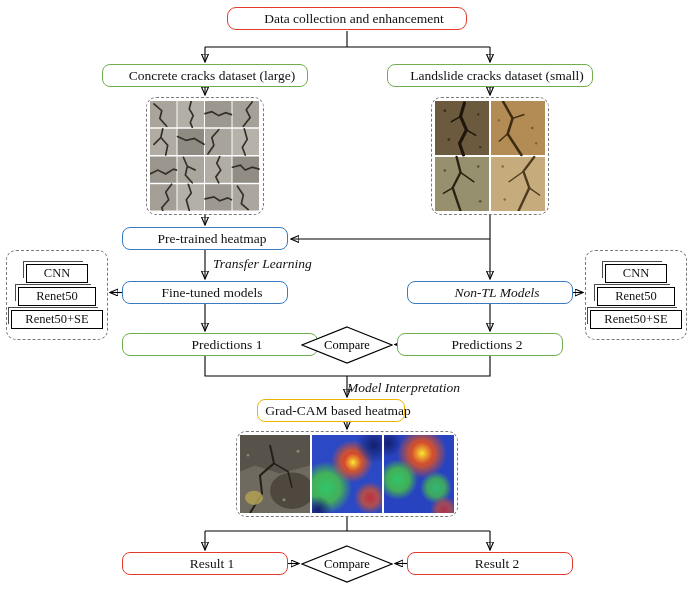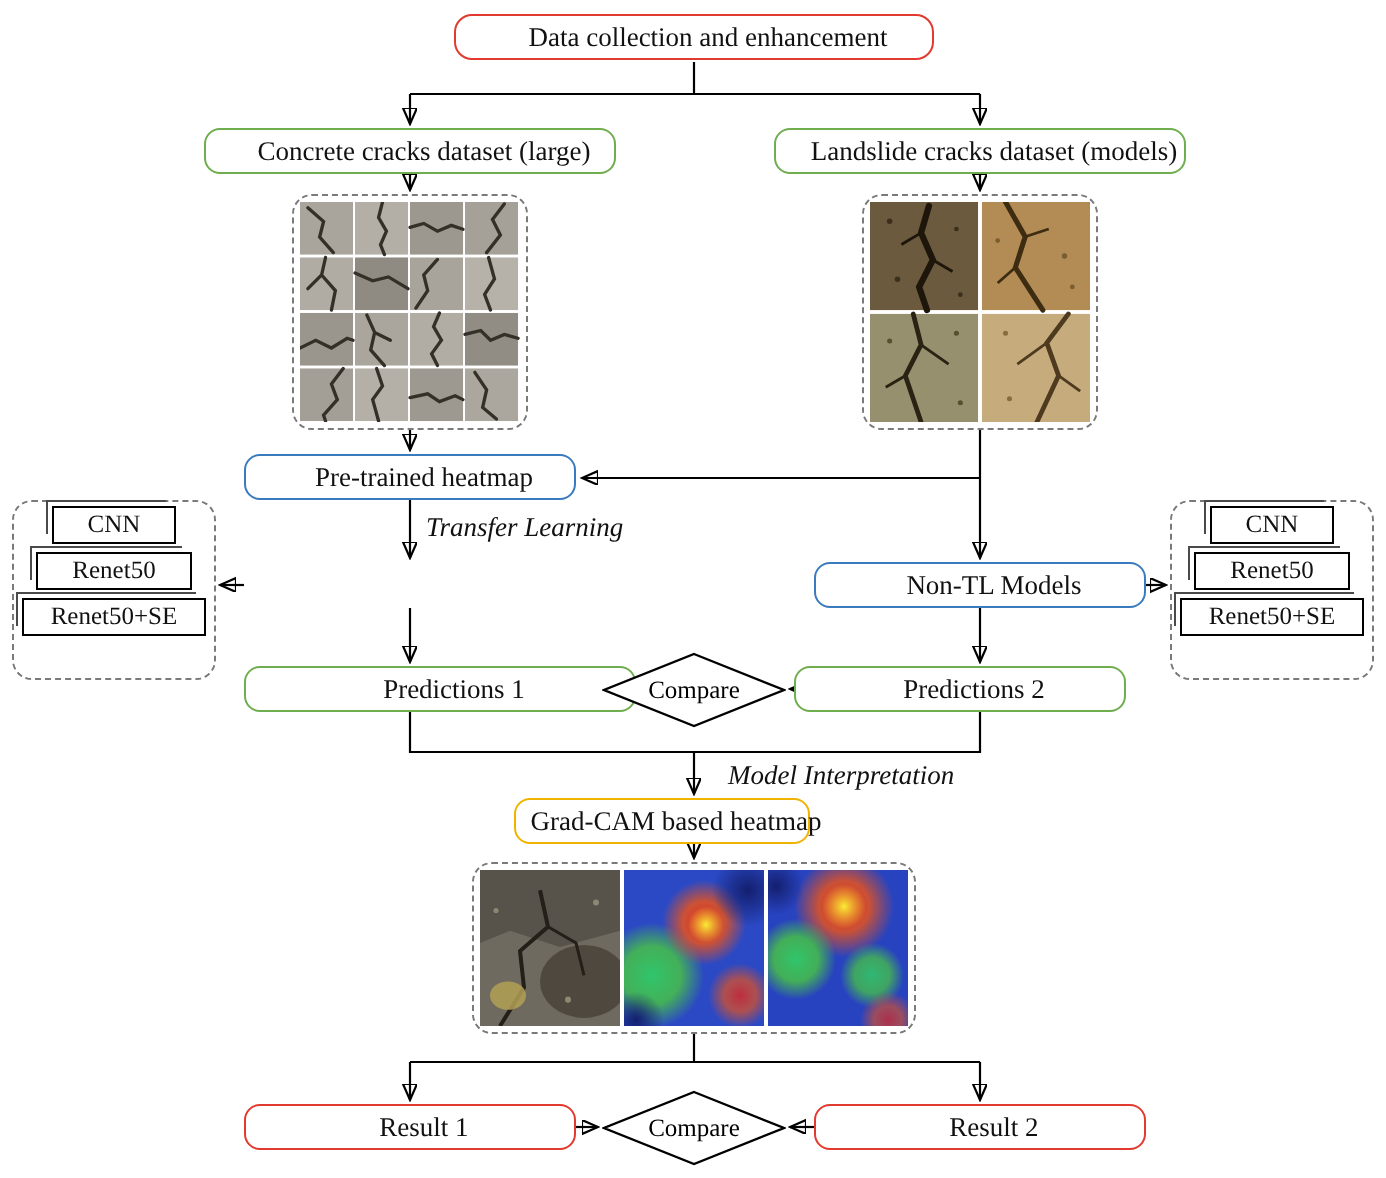--- a/index.html
+++ b/index.html
@@ -22,21 +22,21 @@
   .diamond svg{position:absolute;inset:0;width:100%;height:100%;}
   .diamond span{position:absolute;inset:0;display:flex;align-items:center;justify-content:center;
                 font-size:12.5px;color:#000000;}
   .imgbox{position:absolute;box-sizing:border-box;border:1.6px dashed #7a7a7a;border-radius:10px;
           padding:3px;background:#fff;}
   .imgbox > svg{display:block;width:100%;height:100%;}
   .heatrow{display:flex;gap:2px;height:100%;}
   .heatrow svg{display:block;height:100%;flex:1;}
   .stack{position:absolute;width:102px;height:90px;box-sizing:border-box;border:1.6px dashed #7a7a7a;
          border-radius:10px;background:#fff;display:flex;flex-direction:column;align-items:center;
-         gap:4px;padding-top:2px;}
+         justify-content:center;gap:4px;padding-top:2px;}
   .stack-box{box-sizing:border-box;border:1px solid #000;background:#fff;height:19px;line-height:17px;
              text-align:center;font-size:12.5px;color:#111;
              box-shadow:-3px -3px 0 -1px #fff, -4px -4px 0 -1px #4a4a4a;}
   .crack{stroke:#343028;stroke-width:1.7;fill:none;stroke-linecap:round;}
 </style>
 </head>
 <body>
 
 <div class="stage">
 
@@ -93,21 +93,21 @@
     <path d="M205,531 H490"></path>
     <path d="M205,531 V550" marker-end="url(#arrowhead)"></path>
     <path d="M490,531 V550" marker-end="url(#arrowhead)"></path>
     <path d="M288,563.5 H299" marker-end="url(#arrowhead)"></path>
     <path d="M407,563.5 H395" marker-end="url(#arrowhead)"></path>
   </svg>
 
   <div class="node red" style="left:227px;top:7px;width:240px;border-radius:9px;">Data collection and enhancement</div>
 
   <div class="node green" style="left:102px;top:64px;width:206px;">Concrete cracks dataset (large)</div>
-  <div class="node green" style="left:387px;top:64px;width:206px;">Landslide cracks dataset (models)</div>
+  <div class="node green" style="left:387px;top:64px;width:206px;">Landslide cracks dataset (small)</div>
 
   <div class="imgbox" style="left:146px;top:97px;width:118px;height:118px;">
     <svg viewBox="0 0 112 113" preserveAspectRatio="none">
       <g>
         <g transform="translate(0,0)">
             <rect width="27" height="27" fill="#a9a59d"></rect>
             <path class="crack" d="M4,3 L12,10 L10,18 L17,26"></path>
           </g>
         <g transform="translate(28,0)">
             <rect width="27" height="27" fill="#b3afa7"></rect>
@@ -207,21 +207,22 @@
         <circle cx="12" cy="10" r="1.3" fill="#8a6c3c"></circle>
           <circle cx="14" cy="44" r="1.3" fill="#8a6c3c"></circle>
       </g>
     </svg>
   </div>
 
   <div class="node blue" style="left:122px;top:227px;width:166px;">Pre-trained heatmap</div>
 
   <div class="flabel" style="left:213px;top:256px;">Transfer Learning</div>
 
-  <div class="node blue" style="left:407px;top:281px;width:166px;">Non-TL Models</div>
+  <div class="node blue" style="left:122px;top:281px;width:166px;">Fine-tuned models</div>
+  <div class="node blue" style="left:407px;top:281px;width:166px;font-style:italic;">Non-TL Models</div>
 
   <div class="stack" style="left:6px;top:250px;">
     <div class="stack-box" style="width:62px;">CNN</div>
     <div class="stack-box" style="width:78px;">Renet50</div>
     <div class="stack-box" style="width:92px;">Renet50+SE</div>
   </div>
 
   <div class="stack" style="left:585px;top:250px;">
     <div class="stack-box" style="width:62px;">CNN</div>
     <div class="stack-box" style="width:78px;">Renet50</div>
@@ -231,21 +232,21 @@
   <div class="node green" style="left:122px;top:333px;width:196px;">Predictions 1</div>
   <div class="node green" style="left:397px;top:333px;width:166px;">Predictions 2</div>
 
   <div class="diamond" style="left:301px;top:326px;">
     <svg viewBox="0 0 92 38">
       <polygon points="46,1 91,19 46,37 1,19" fill="#fff" stroke="#000" stroke-width="1.2"></polygon>
     </svg>
     <span>Compare</span>
   </div>
 
-  <div class="flabel" style="left:364px;top:380px;">Model Interpretation</div>
+  <div class="flabel" style="left:347px;top:380px;">Model Interpretation</div>
 
   <div class="node yellow" style="left:257px;top:399px;width:148px;">Grad-CAM based heatmap</div>
 
   <div class="imgbox" style="left:236px;top:431px;width:222px;height:86px;">
     <div class="heatrow">
       <svg viewBox="0 0 70 77" preserveAspectRatio="none">
         <rect width="70" height="77" fill="#6f6a5f"></rect>
         <path d="M0,0 H70 V30 L40,38 L15,30 L0,36 Z" fill="#57524a"></path>
         <ellipse cx="52" cy="55" rx="22" ry="18" fill="#4a453c" opacity="0.9"></ellipse>
         <path d="M10,77 L22,58 L20,40 L34,28 L30,10" stroke="#241f18" stroke-width="2" fill="none"></path>

